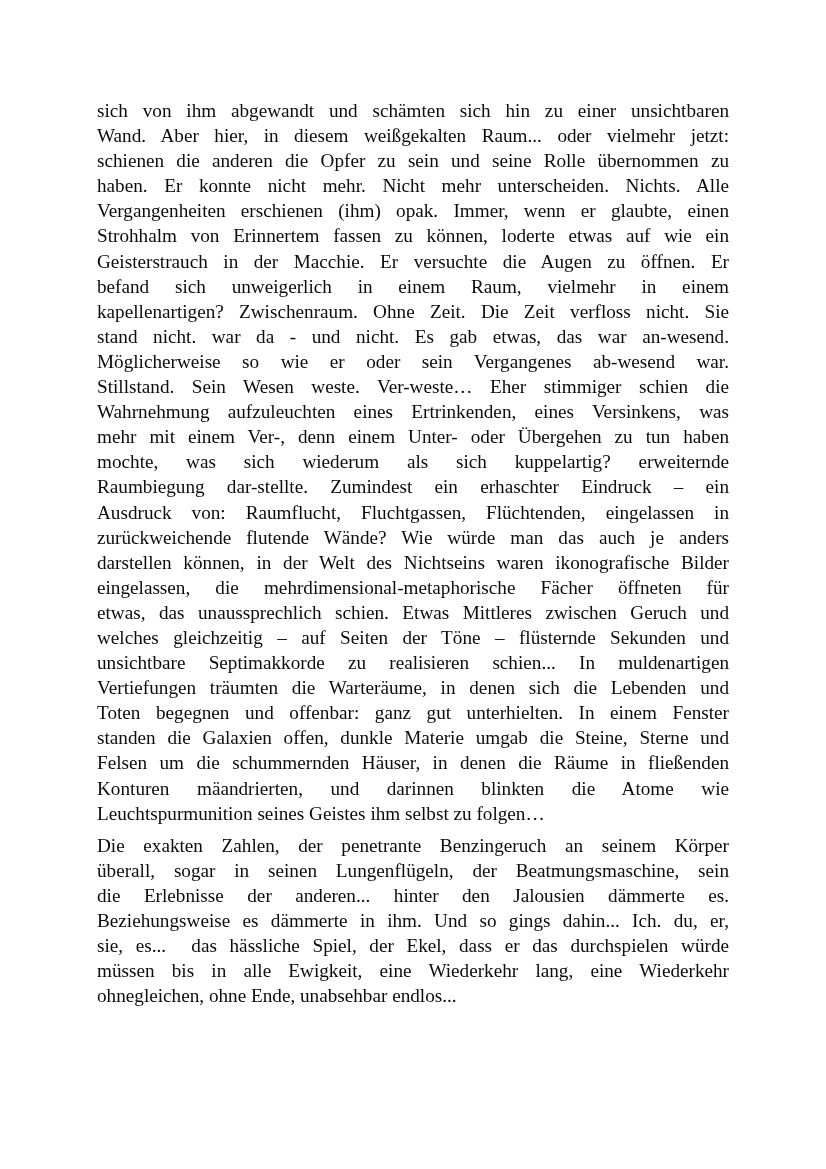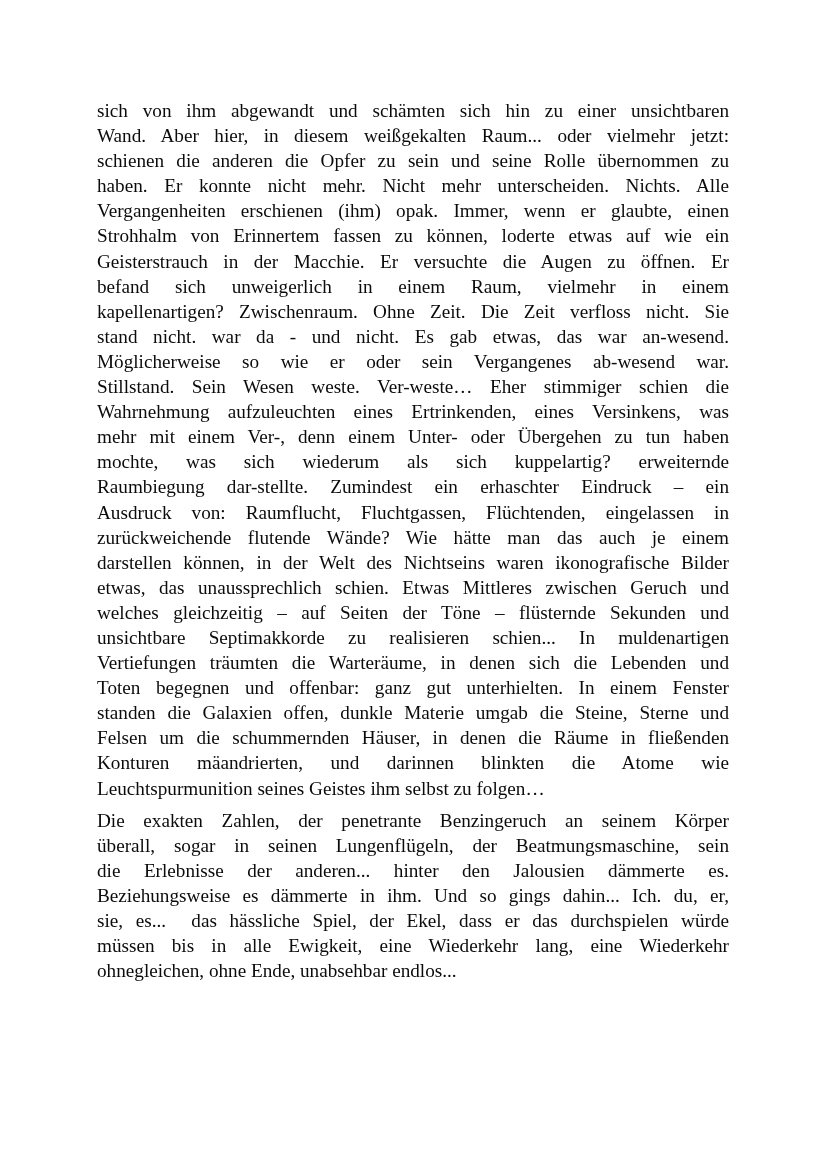--- a/index.html
+++ b/index.html
@@ -67,22 +67,23 @@
         <span class="ln">befand sich unweigerlich in einem Raum, vielmehr in einem</span>
         <span class="ln">kapellenartigen? Zwischenraum. Ohne Zeit. Die Zeit verfloss nicht. Sie</span>
         <span class="ln">stand nicht. war da - und nicht. Es gab etwas, das war an-wesend.</span>
         <span class="ln">Möglicherweise so wie er oder sein Vergangenes ab-wesend war.</span>
         <span class="ln">Stillstand. Sein Wesen weste. Ver-weste… Eher stimmiger schien die</span>
         <span class="ln">Wahrnehmung aufzuleuchten eines Ertrinkenden, eines Versinkens, was</span>
         <span class="ln">mehr mit einem Ver-, denn einem Unter- oder Übergehen zu tun haben</span>
         <span class="ln">mochte, was sich wiederum als sich kuppelartig? erweiternde</span>
         <span class="ln">Raumbiegung dar-stellte. Zumindest ein erhaschter Eindruck – ein</span>
         <span class="ln">Ausdruck von: Raumflucht, Fluchtgassen, Flüchtenden, eingelassen in</span>
-        <span class="ln">zurückweichende flutende Wände? Wie hätte man das auch je einem</span>
+        <span class="ln">zurückweichende flutende Wände? Wie würde man das auch je anders</span>
         <span class="ln">darstellen können, in der Welt des Nichtseins waren ikonografische Bilder</span>
+        <span class="ln">eingelassen, die mehrdimensional-metaphorische Fächer öffneten für</span>
         <span class="ln">etwas, das unaussprechlich schien. Etwas Mittleres zwischen Geruch und</span>
         <span class="ln">welches gleichzeitig – auf Seiten der Töne – flüsternde Sekunden und</span>
         <span class="ln">unsichtbare Septimakkorde zu realisieren schien... In muldenartigen</span>
         <span class="ln">Vertiefungen träumten die Warteräume, in denen sich die Lebenden und</span>
         <span class="ln">Toten begegnen und offenbar: ganz gut unterhielten. In einem Fenster</span>
         <span class="ln">standen die Galaxien offen, dunkle Materie umgab die Steine, Sterne und</span>
         <span class="ln">Felsen um die schummernden Häuser, in denen die Räume in fließenden</span>
         <span class="ln">Konturen mäandrierten, und darinnen blinkten die Atome wie</span>
         <span class="ln last">Leuchtspurmunition seines Geistes ihm selbst zu folgen…</span>
       </p>

